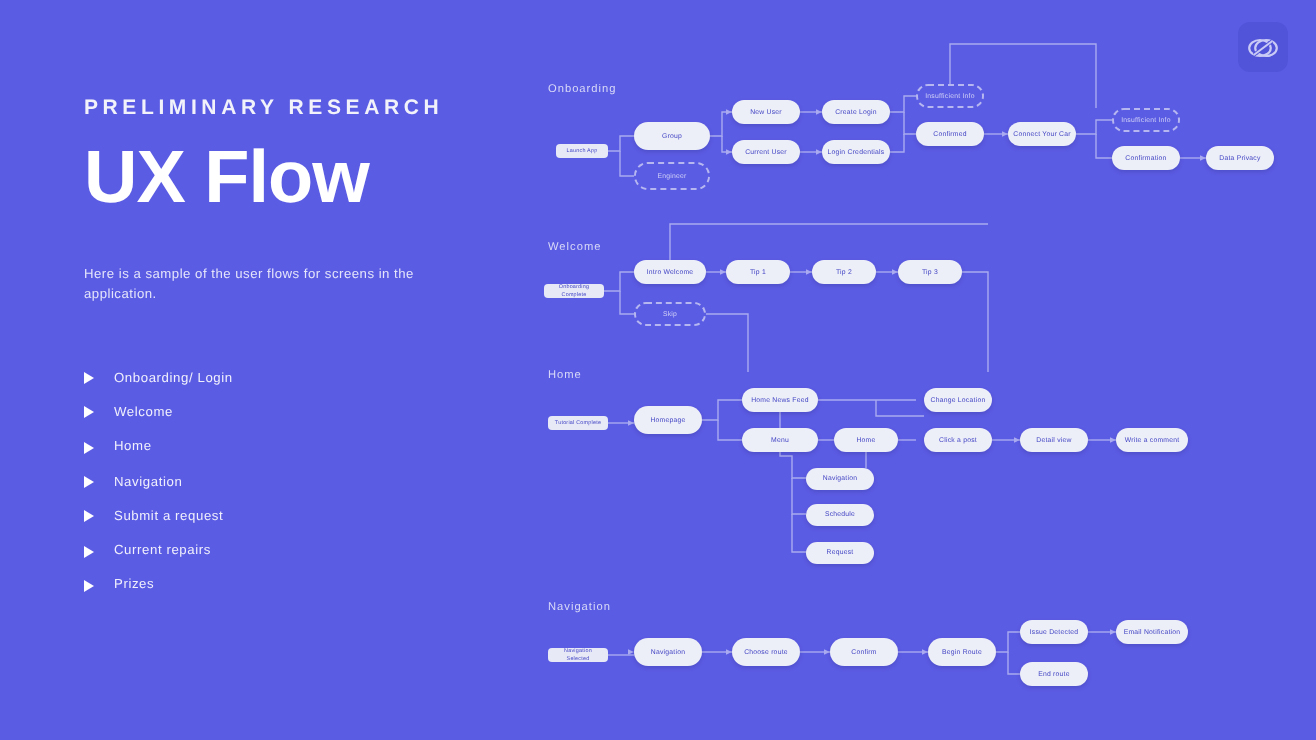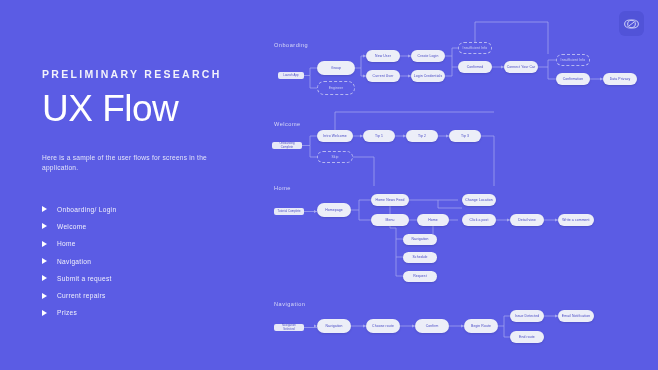--- a/index.html
+++ b/index.html
@@ -10,32 +10,32 @@
     font-family: "Liberation Sans", sans-serif;
     overflow: hidden;
     position: relative;
     color: #ffffff;
   }
 
   
   #left-panel {
     position: absolute; left: 0; top: 0;
     width: 262px; height: 370px;
-    padding: 68px 0 0 42px;
+    padding: 48px 0 0 42px;
   }
   #eyebrow {
     font-size: 10.5px;
     letter-spacing: 2.3px;
     font-weight: bold;
     color: #f2f2fb;
     text-transform: uppercase;
   }
   #main-title {
     font-size: 37px;
-    font-weight: normal;
+    font-weight: bold;
     color: #ffffff;
     margin-top: 10px;
     letter-spacing: -0.5px;
     line-height: 1.05;
   }
   #subtitle {
     margin-top: 24px;
     font-size: 6.6px;
     color: #e4e5fa;
     letter-spacing: 0.25px;

